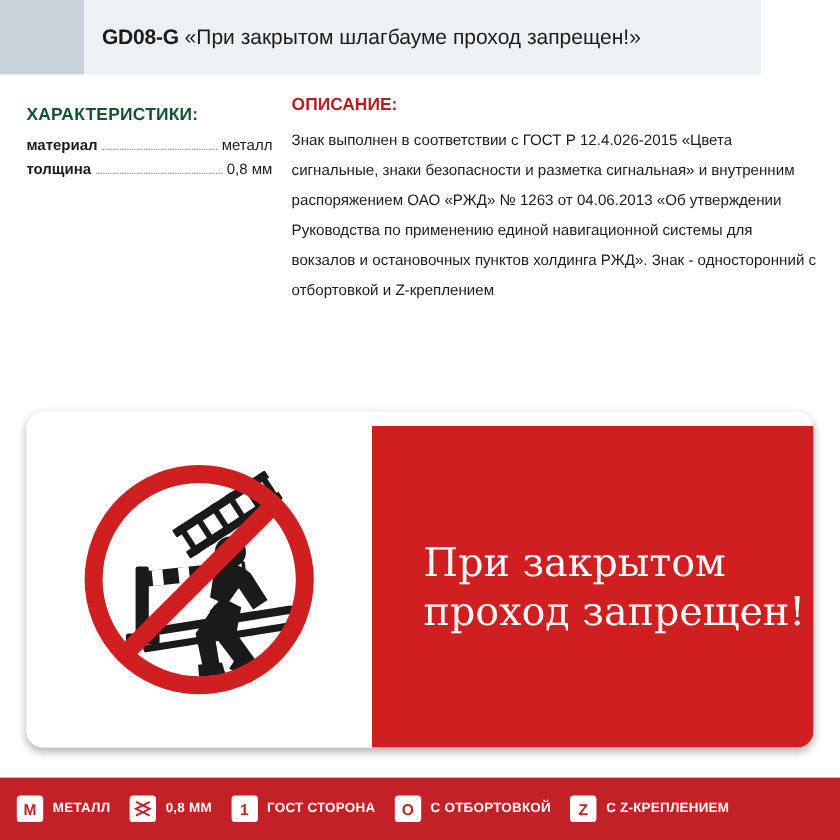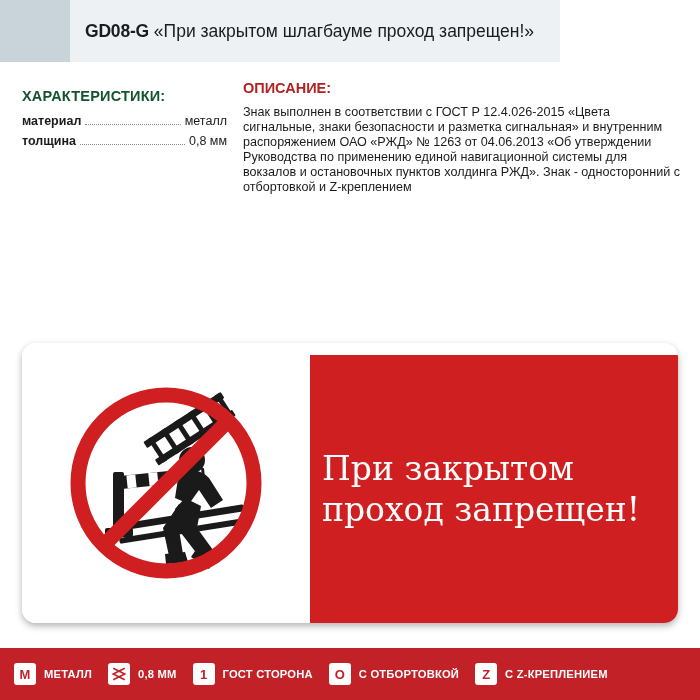--- a/index.html
+++ b/index.html
@@ -10,21 +10,21 @@
     background: #ffffff;
     font-family: "Liberation Sans", sans-serif;
     overflow: hidden;
     position: relative;
   }
 
   
   .header {
     position: absolute;
     left: 0; top: 0;
-    width: 560px; height: 62px;
+    width: 634px; height: 62px;
     background: #eef1f4;
     display: flex;
     align-items: center;
   }
   .header-accent {
     position: absolute;
     left: 0; top: 0;
     width: 70px; height: 62px;
     background: #c9d3da;
   }
@@ -77,21 +77,21 @@
     width: 440px;
   }
   .descr-title {
     color: #b32222;
     font-weight: bold;
     font-size: 14.5px;
     margin-bottom: 9px;
   }
   .descr-body {
     font-size: 12.6px;
-    line-height: 15px;
+    line-height: 25px;
     color: #1b1b1b;
   }
 
   
   .plate {
     position: absolute;
     left: 22px; top: 343px;
     width: 656px; height: 280px;
     border-radius: 14px;
     background: #ffffff;
@@ -105,21 +105,21 @@
     position: relative;
     display: flex;
     align-items: center;
     justify-content: center;
   }
   .plate-right {
     flex: 1 1 auto;
     background: #d01f20;
     display: flex;
     align-items: center;
-    padding-left: 12px;
+    padding-left: 43px;
     margin-top: 12px;
   }
   .plate-text {
     color: #ffffff;
     font-size: 33px;
     line-height: 41px;
     font-family: "DejaVu Serif", serif;
     letter-spacing: 0px;
   }
   .plate-text span { display: block; white-space: nowrap; }

